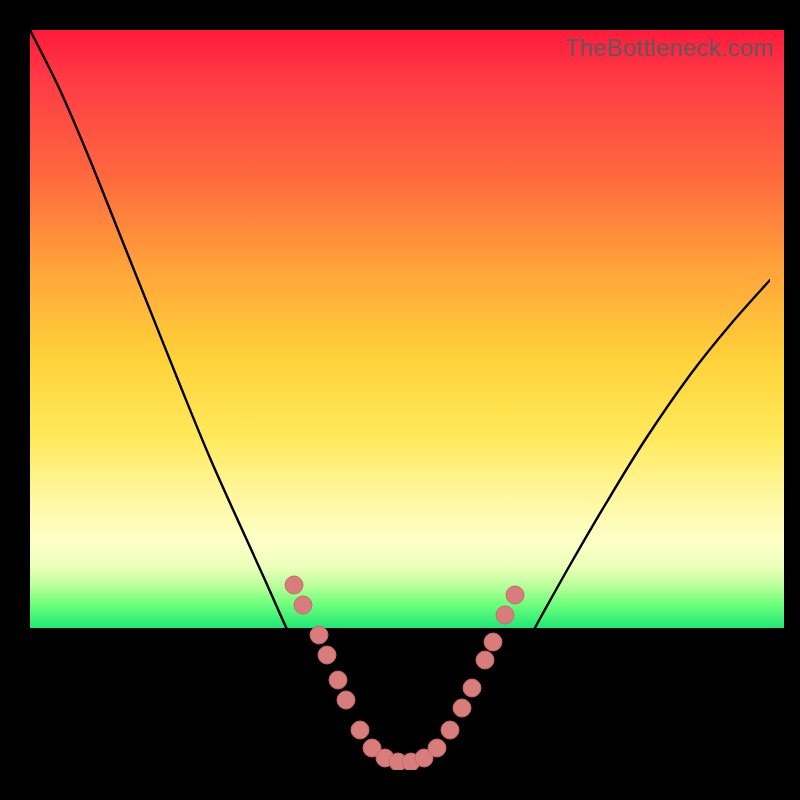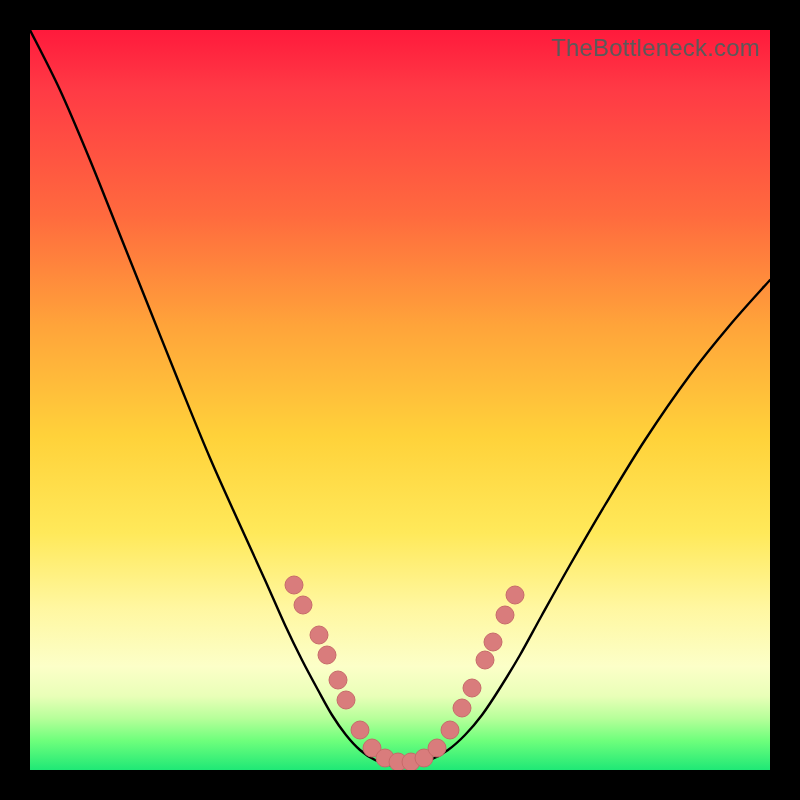--- a/index.html
+++ b/index.html
@@ -15,36 +15,37 @@
     position: relative;
     width: 800px;
     height: 800px;
     background: #000;
   }
   .plot-area {
     position: absolute;
     left: 30px;
     top: 30px;
     width: 740px;
-    height: 740px;
+    height: 598px;
     
     background: linear-gradient(to bottom,
       #ff1a3c 0%,
       #ff3a45 8%,
       #ff6a3e 25%,
       #ffa43a 40%,
       #ffd23a 55%,
       #ffe95a 68%,
       #fff7a0 78%,
       #fcffc8 86%,
       #e9ffb8 90%,
       #b7ff9a 93%,
       #6fff7c 96%,
       #1fe876 100%
     );
+    padding-left: 14px;
   }
   .watermark {
     position: absolute;
     top: 4px;
     right: 10px;
     font-size: 24px;
     font-weight: 400;
     color: #5a5a5a;
     letter-spacing: 0.2px;
     user-select: none;

